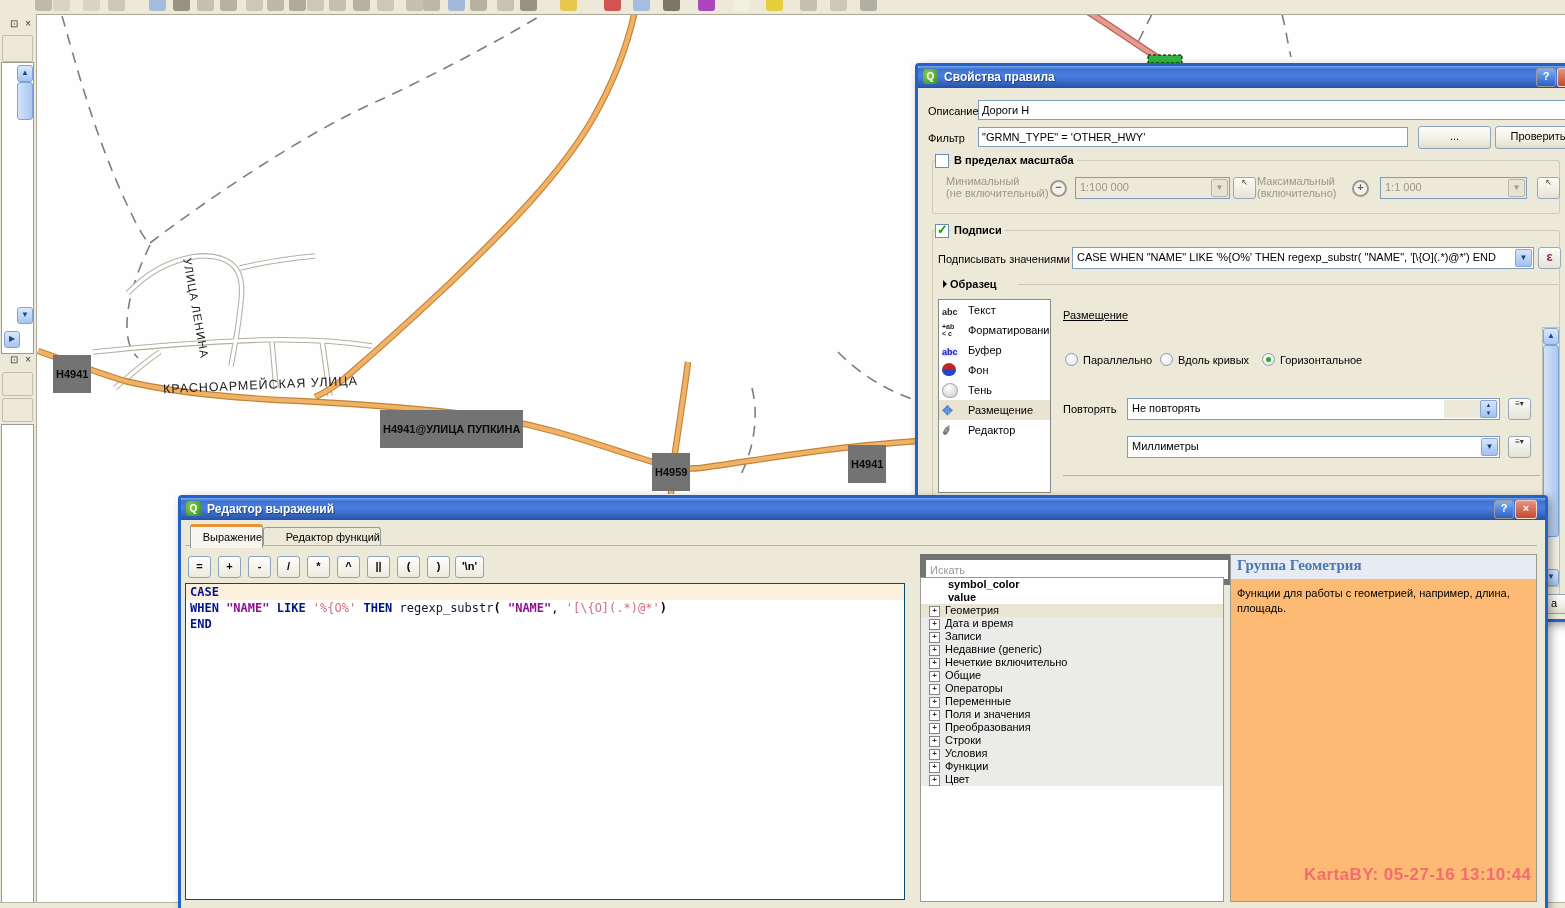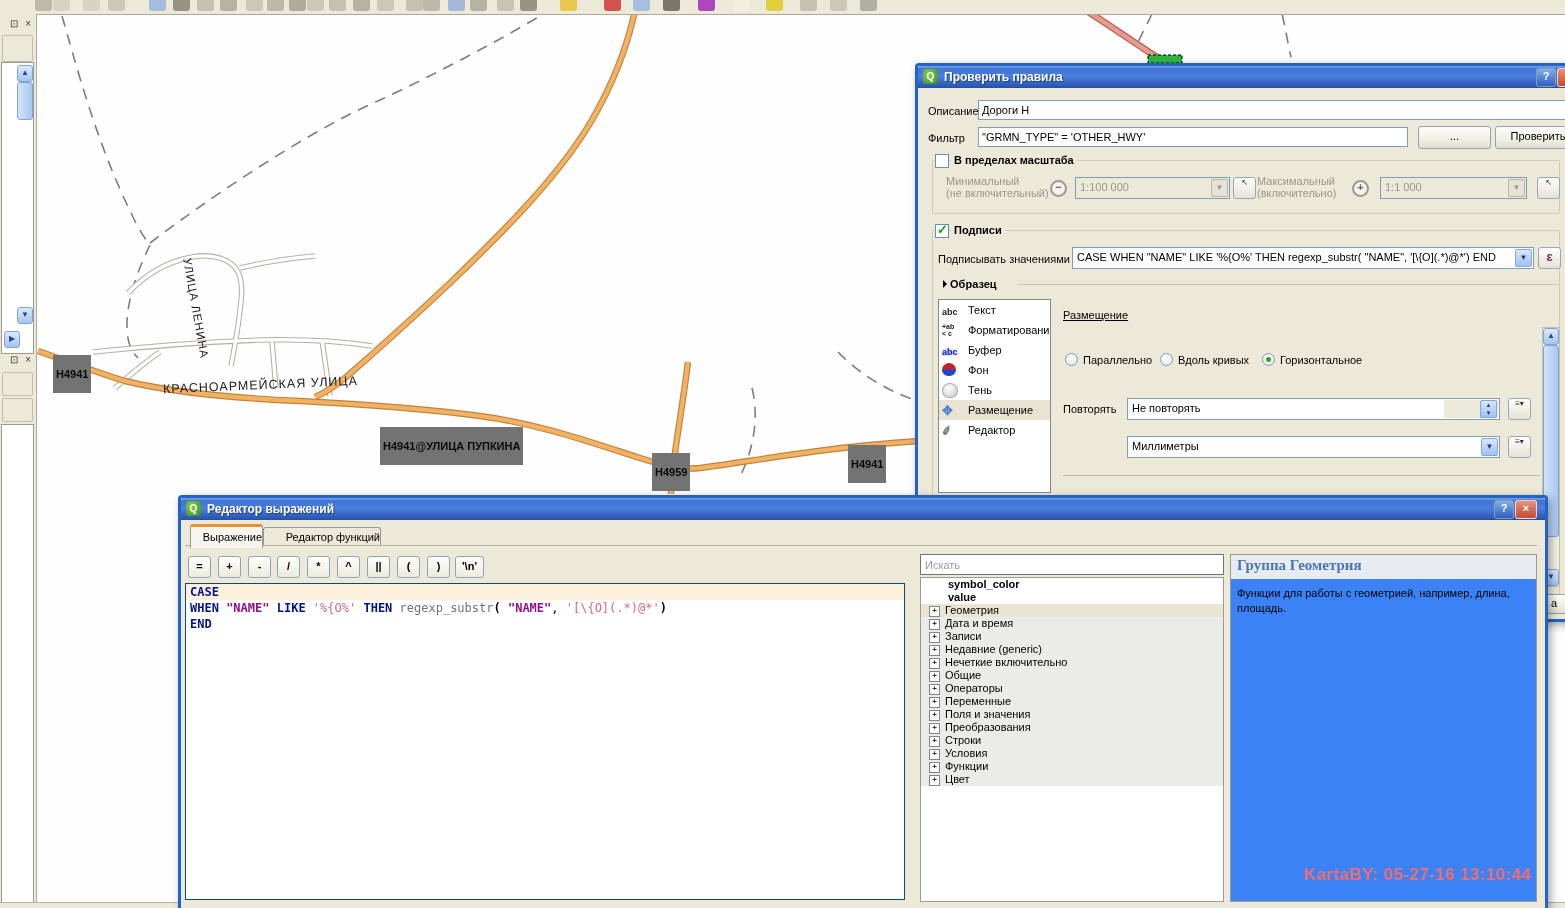--- a/index.html
+++ b/index.html
@@ -99,33 +99,33 @@
   .tabline{position:absolute;height:1px;background:#b8b4a4}
   .opbtn{position:absolute;height:20px;background:linear-gradient(180deg,#fefefb,#edebde);
          border:1px solid #8da4bc;border-radius:3px;font-size:11px;font-weight:bold;text-align:center;line-height:18px}
   .codebox{position:absolute;background:#fff;border:1px solid #0c4a6e;
            font-family:"DejaVu Sans Mono",monospace;font-size:12px;overflow:hidden}
   .cline{height:16px;line-height:16px;white-space:pre;padding-left:4px}
   .cline.cur{background:#fcf0dc}
   .tok.kw{color:#001489;font-weight:bold}
   .tok.field{color:#8f108f;font-weight:bold}
   .tok.str{color:#d06e7e}
-  .tok.fn{color:#737373}
+  .tok.fn{color:#0f172a}
   .tok.par{color:#000;font-weight:bold}
-  .search{position:absolute;height:17px;border:1px solid #737373;font-size:11px;padding:1px 4px;
+  .search{position:absolute;height:17px;border:6px solid #737373;font-size:11px;padding:1px 4px;
           font-family:"Liberation Sans",sans-serif;background:#fff}
   .search::placeholder{color:#9a9a9a}
   .tree{position:absolute;border:1px solid #9b9b93;background:#fff;overflow:hidden;font-size:11px}
   .trow{height:13px;line-height:13px;white-space:nowrap;position:relative;overflow:hidden}
   .trow.top{font-weight:bold;padding-left:27px}
   .trow.grp{background:#ebebe9;padding-left:24px}
   .trow.grp.sel{background:#e9e5d2}
   .exp{position:absolute;left:8px;top:2px;width:9px;height:9px;border:1px solid #848484;background:#fff;
        font-size:8px;line-height:7px;text-align:center;color:#333;font-weight:bold}
-  .help{position:absolute;border:1px solid #9b9b93;background:#3b82f6;overflow:hidden}
+  .help{position:absolute;border:1px solid #9b9b93;background:#fdba74;overflow:hidden}
   .help-h{height:20px;background:#e7ebf2;color:#4a76b4;font-family:"Liberation Serif",serif;
           font-weight:bold;font-size:15px;padding:2px 6px}
   .help-b{font-size:11px;padding:7px 6px;color:#000;line-height:15px;width:300px}
   .watermark{position:absolute;left:1304px;top:865px;z-index:20;color:#f26d6d;font-size:17px;
              font-weight:bold;letter-spacing:.4px;white-space:nowrap}
   .eps{color:#8b2252;font-size:13px;font-weight:bold;line-height:18px}
   .spin-zone{position:absolute;right:1px;top:1px;bottom:1px;width:54px;background:#ece9d8}
   .spin{position:absolute;right:1px;top:0;bottom:0;width:15px;border:1px solid #86a7d8;border-radius:2px;
         background:linear-gradient(180deg,#d8e6fa,#9fc2f0);color:#1c3e7e;font-size:6px;text-align:center;line-height:8px}
   .tri{display:inline-block;width:0;height:0;border-left:4px solid #000;border-top:4px solid transparent;
@@ -191,21 +191,21 @@
         <path d="M1082,8 C1105,22 1130,40 1158,58" fill="none" stroke="#b5675e" stroke-width="7"></path>
         <path d="M1082,8 C1105,22 1130,40 1158,58" fill="none" stroke="#e79a8e" stroke-width="4.4"></path>
         <rect x="1148" y="55" width="34" height="8" fill="#2db83d" stroke="#000" stroke-width="1" stroke-dasharray="3 2"></rect>
       </g>
     </g>
   </svg>
 
   <div class="street-label lbl-krasno">КРАСНОАРМЕЙСКАЯ УЛИЦА</div>
   <div class="street-label lbl-lenina">УЛИЦА ЛЕНИНА</div>
   <div class="shield" style="left:53px;top:355px">Н4941</div>
-  <div class="shield" style="left:380px;top:427px">Н4941@УЛИЦА ПУПКИНА</div>
+  <div class="shield" style="left:380px;top:410px">Н4941@УЛИЦА ПУПКИНА</div>
   <div class="shield" style="left:652px;top:453px">Н4959</div>
   <div class="shield" style="left:848px;top:445px">Н4941</div>
 
   <div class="toolbar" id="toolbar">
       <span class="tb-ic" style="left: 35px; background: rgb(185, 181, 165);"></span>
       <span class="tb-ic" style="left: 53px; background: rgb(214, 210, 194);"></span>
       <span class="tb-ic" style="left: 83px; background: rgb(214, 210, 194);"></span>
       <span class="tb-ic" style="left: 108px; background: rgb(200, 196, 180);"></span>
       <span class="tb-ic" style="left: 149px; background: rgb(157, 184, 221);"></span>
       <span class="tb-ic" style="left: 173px; background: rgb(142, 138, 122);"></span>
@@ -247,21 +247,21 @@
     </div>
     <div class="dock-h" style="top:340px">⊡ ×</div>
     <div class="dock-box" style="top:358px;height:22px"></div>
     <div class="dock-box" style="top:384px;height:22px"></div>
     <div class="dock-panel" style="top:410px;height:478px"></div>
   </div>
 
   <div class="dlg rule">
     <div class="tbar">
       <span class="qicon">Q</span>
-      <span class="ttext">Проверить правила</span>
+      <span class="ttext">Свойства правила</span>
       <span class="tbtn help" style="left:618px">?</span>
       <span class="tbtn close cut" style="left:639px;width:8px"></span>
     </div>
 
     <span class="lab" style="left:10px;top:39px">Описание</span>
     <input class="txt" style="left: 60px; top: 34px; width: 700px;" value="Дороги Н">
 
     <span class="lab" style="left:10px;top:66px">Фильтр</span>
     <input class="txt" style="left: 60px; top: 61px; width: 422px;" value="&quot;GRMN_TYPE&quot; = 'OTHER_HWY'">
     <div class="btn" style="left:500px;top:60px;width:71px">...</div>

